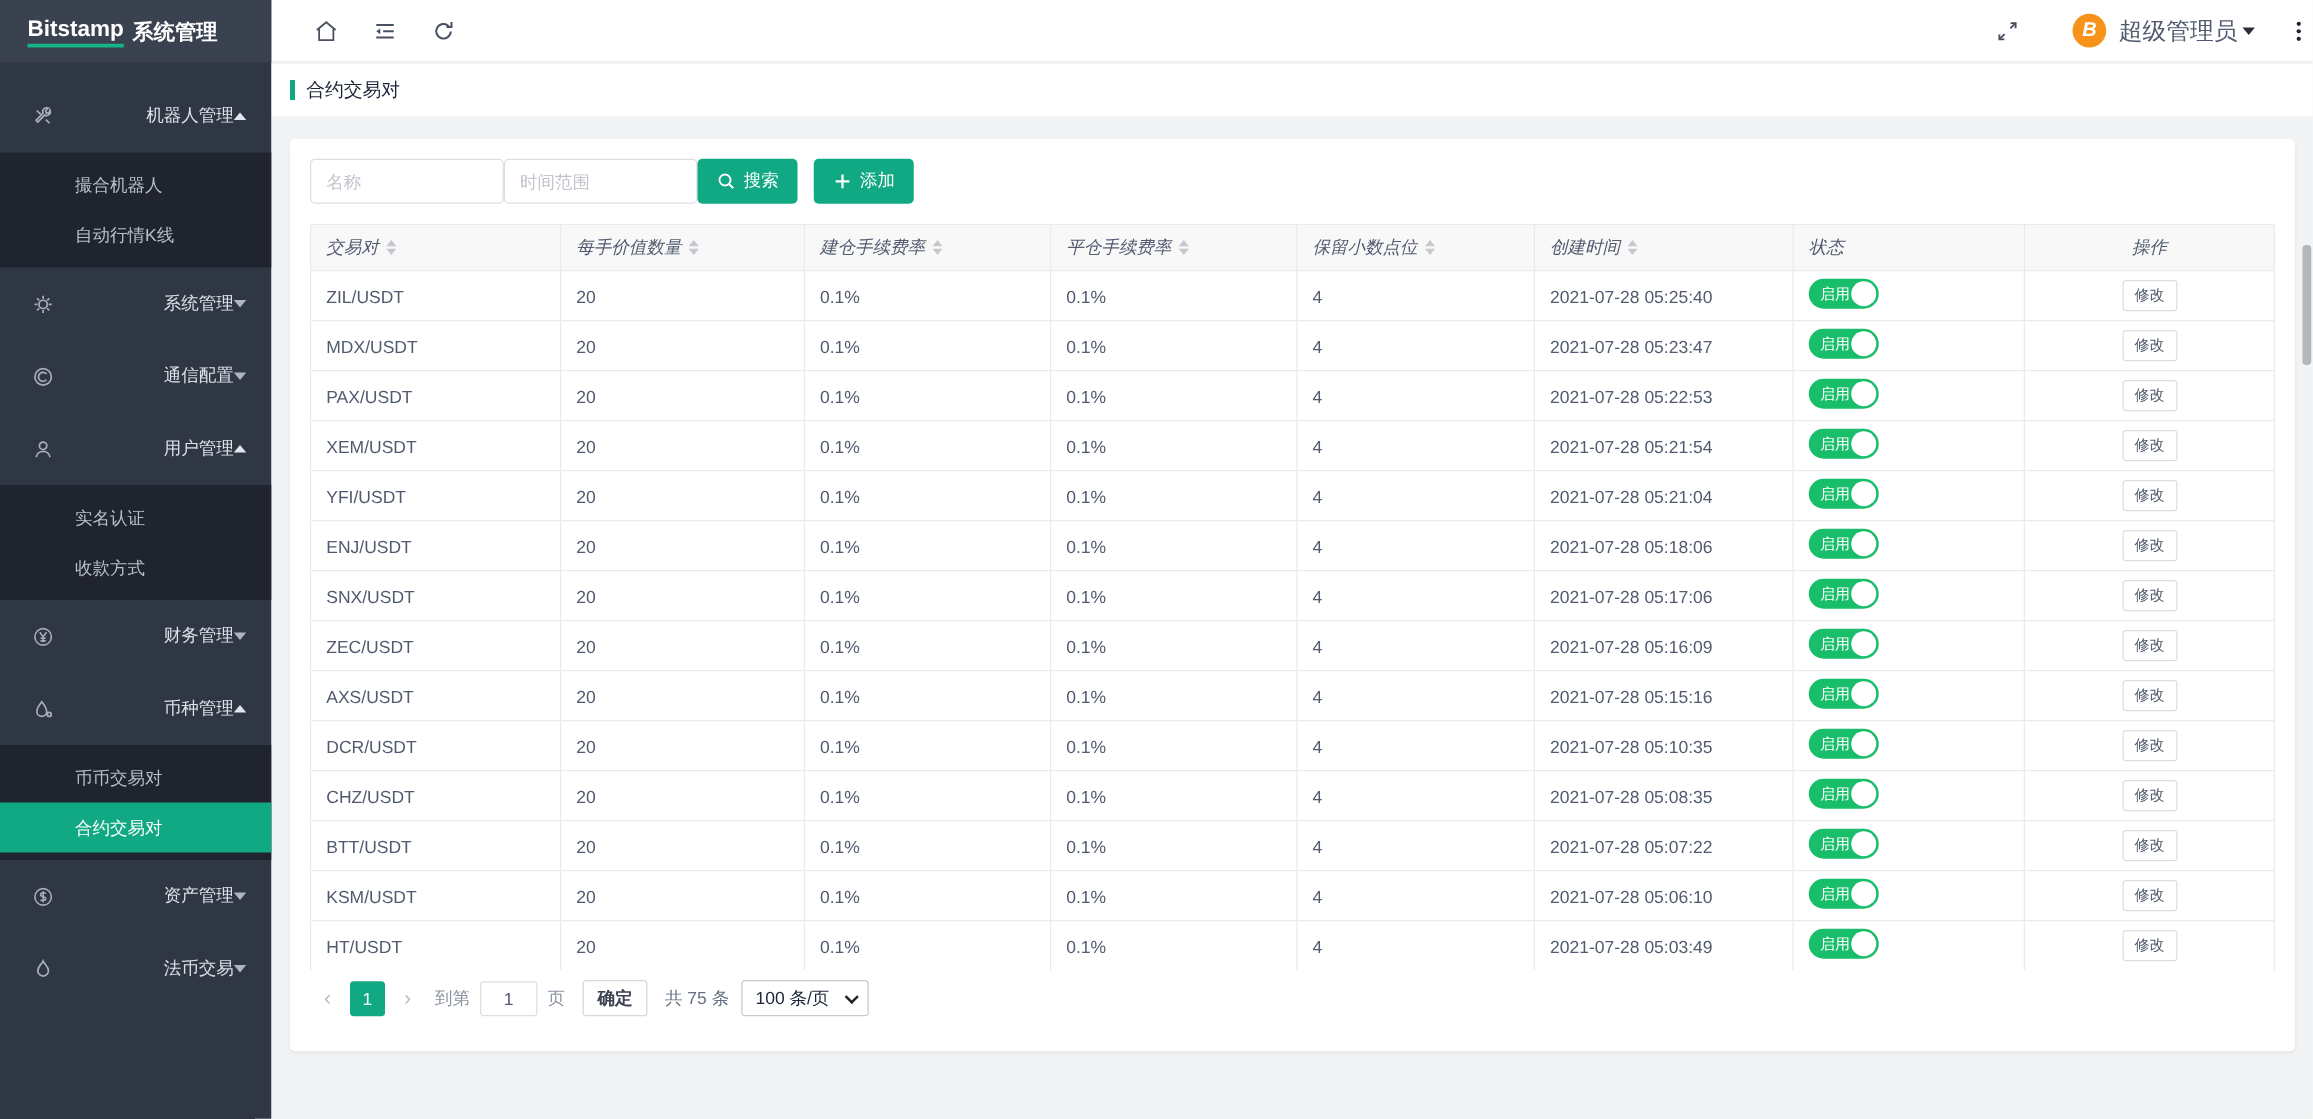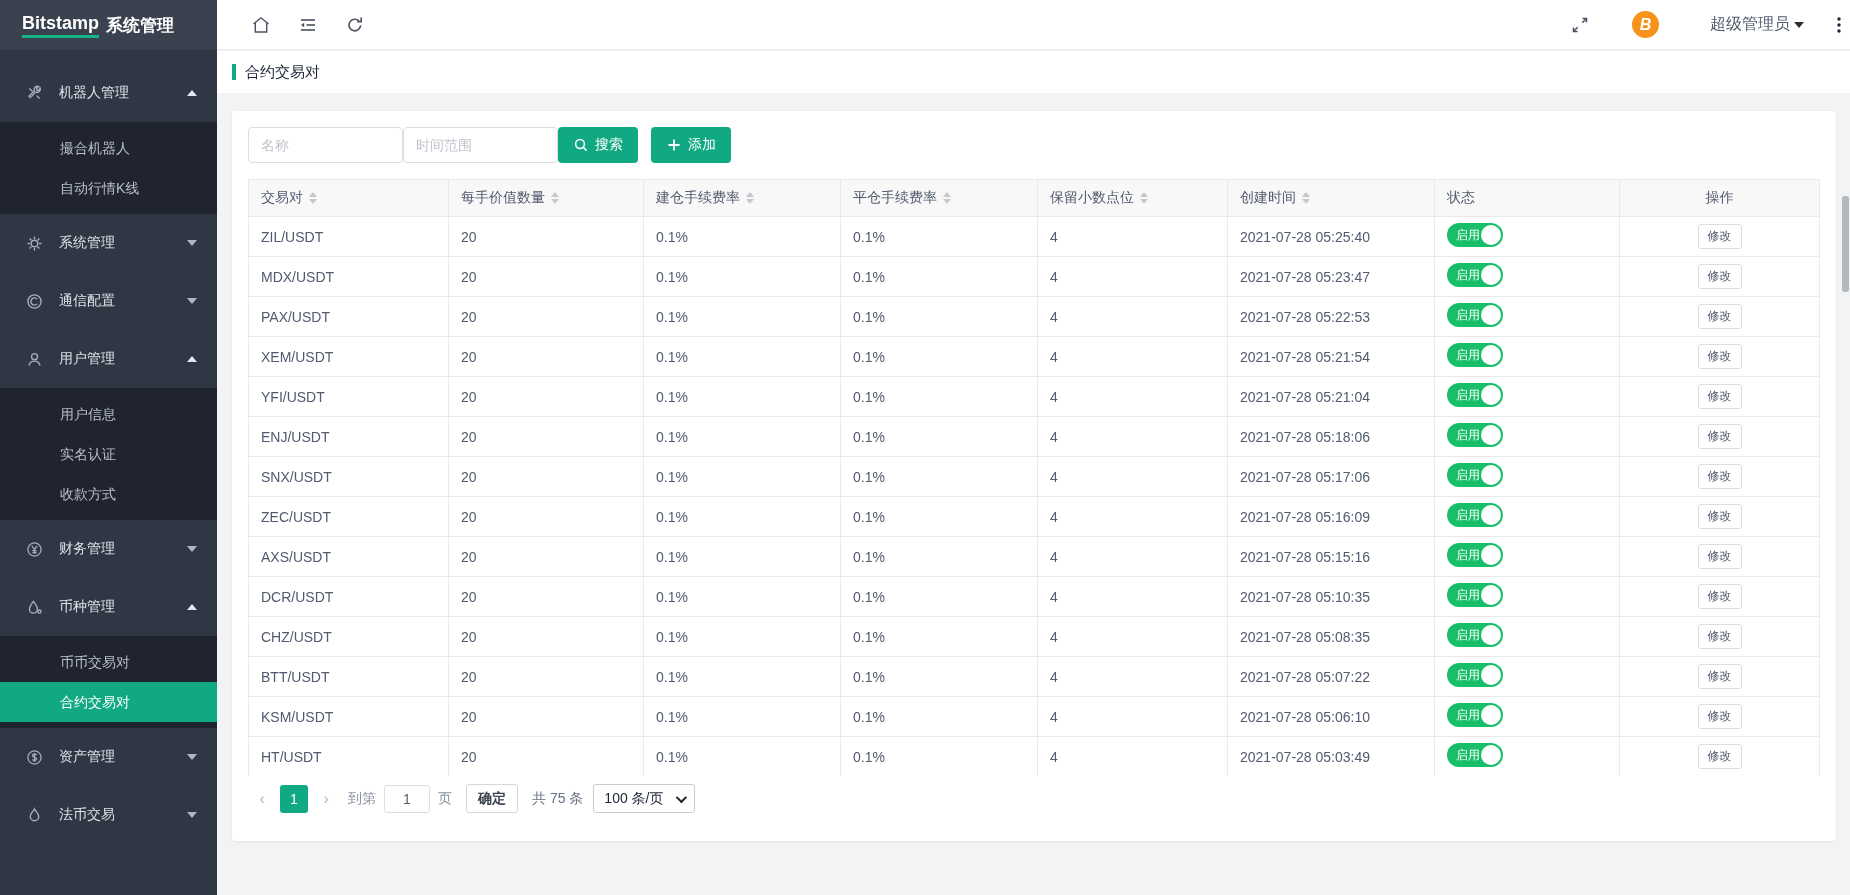--- a/index.html
+++ b/index.html
@@ -14,36 +14,36 @@
 
   
   .sidebar{position:absolute;left:0;top:0;width:217px;height:895px;background:#303744;z-index:5;}
   .logo{height:50px;background:#3a414f;display:flex;align-items:center;padding-left:22px;white-space:nowrap;}
   .logo .brand{color:#fff;font-size:18px;font-weight:bold;border-bottom:3px solid #16b487;padding-bottom:1px;}
   .logo .suffix{color:#fff;font-size:17px;font-weight:bold;margin-left:7px;}
   .menu{padding-top:14px;}
   .side-top{height:58px;display:flex;align-items:center;padding:0 20px 0 26px;cursor:pointer;color:#dde1e8;font-size:14px;}
   .side-icon{width:17px;height:17px;margin-right:16px;color:#a6adbb;flex:none;display:flex;align-items:center;justify-content:center;}
   .side-icon svg{width:17px;height:17px;display:block;}
-  .side-label{flex:1;}
+  .side-label{flex:1;text-align:right;}
   .side-caret{width:0;height:0;flex:none;}
   .side-caret.down{border-left:5px solid transparent;border-right:5px solid transparent;border-top:6px solid #aeb5c2;}
   .side-caret.up{border-left:5px solid transparent;border-right:5px solid transparent;border-bottom:6px solid #e3e6ec;}
   .side-sub{background:#20242e;padding:6px 0;}
   .side-sub-item{height:40px;line-height:40px;padding-left:60px;color:#b9bfca;font-size:14px;cursor:pointer;}
   .side-sub-item.active{background:var(--accent);color:#fff;}
 
   
   .topbar{position:absolute;left:217px;top:0;right:0;height:50px;background:#fff;border-bottom:1px solid #e9ebee;display:flex;align-items:center;padding:0 6px 0 34px;}
   .tb-icon{width:20px;height:20px;color:#495060;margin-right:27px;cursor:pointer;flex:none;}
   .tb-icon svg{width:20px;height:20px;display:block;}
   .tb-right{margin-left:auto;display:flex;align-items:center;}
   .tb-full{margin-right:42px;}
   .avatar{width:27px;height:27px;border-radius:50%;background:var(--avatar);color:#fff;font-weight:bold;font-style:italic;font-size:16px;display:flex;align-items:center;justify-content:center;margin-right:10px;}
-  .tb-user{font-size:16px;color:#515a6e;display:flex;align-items:center;cursor:pointer;margin-right:26px;margin-left:41px;}
+  .tb-user{font-size:19px;color:#515a6e;display:flex;align-items:center;cursor:pointer;margin-right:26px;}
   .tb-user .dd{width:0;height:0;border-left:5px solid transparent;border-right:5px solid transparent;border-top:6px solid #2a2f3a;margin-left:4px;}
   .tb-more{width:18px;height:20px;color:#1c2438;cursor:pointer;margin-right:-4px;}
   .tb-more svg{width:18px;height:20px;}
 
   
   .titlebar{position:absolute;left:217px;top:51px;right:0;height:42px;background:#fff;display:flex;align-items:center;padding-left:15px;}
   .title-accent{width:4px;height:16px;background:var(--accent);margin-right:9px;}
   .page-title{font-size:15px;color:#1c2438;}
 
   
@@ -53,21 +53,21 @@
   .filters{display:flex;align-items:center;margin-bottom:16px;}
   .f-input{width:155px;height:36px;border:1px solid #dcdee2;border-radius:4px;padding:0 12px;font-size:14px;color:#515a6e;outline:none;}
   .f-input::placeholder{color:#c0c4cc;}
   .btn{height:36px;border:none;border-radius:4px;background:var(--accent);color:#fff;font-size:14px;padding:0 15px;display:flex;align-items:center;cursor:pointer;margin-right:13px;}
   .btn .bicon{width:16px;height:16px;margin-right:6px;display:flex;}
   .btn .bicon svg{width:16px;height:16px;}
 
   .table-wrap{height:597px;overflow:hidden;}
   table{width:100%;border-collapse:collapse;table-layout:fixed;}
   th,td{border:1px solid var(--border);font-size:14px;color:var(--txt);text-align:left;padding:0 0 0 12px;font-weight:normal;}
-  th{background:#f8f8f9;height:37px;}
+  th{background:#f8f8f9;height:37px;font-style:italic;}
   td{height:40px;background:#fff;}
   .th-inner{display:inline-flex;align-items:center;}
   .sort{display:inline-flex;flex-direction:column;margin-left:6px;}
   .sort i{width:0;height:0;border-left:4px solid transparent;border-right:4px solid transparent;display:block;}
   .sort .s-up{border-bottom:5px solid #c5c8ce;margin-bottom:2px;}
   .sort .s-dn{border-top:5px solid #c5c8ce;}
   .col-op, td.td-op{text-align:center;padding-left:0;}
 
   .switch{width:56px;height:24px;border-radius:12px;background:var(--toggle);position:relative;cursor:pointer;display:inline-block;}
   .switch .sw-label{position:absolute;left:9px;top:0;line-height:24px;font-size:12px;color:#fff;}
@@ -150,21 +150,20 @@
       <span class="side-icon">
             <svg viewBox="0 0 16 16" fill="none" stroke="currentColor" stroke-width="1.3">
               <circle cx="8" cy="5.3" r="2.8"></circle>
               <path d="M2.8 13.8a5.3 5.3 0 0 1 10.4 0"></path>
             </svg>
           </span>
       <span class="side-label">用户管理</span>
       <span class="side-caret up"></span>
     </div>
     <div class="side-sub">
-  <div class="side-sub-item">用户信息</div>
 
   <div class="side-sub-item">实名认证</div>
 
   <div class="side-sub-item">收款方式</div>
 </div>
   </div>
 
   <div class="side-group">
     <div class="side-top">
       <span class="side-icon">

